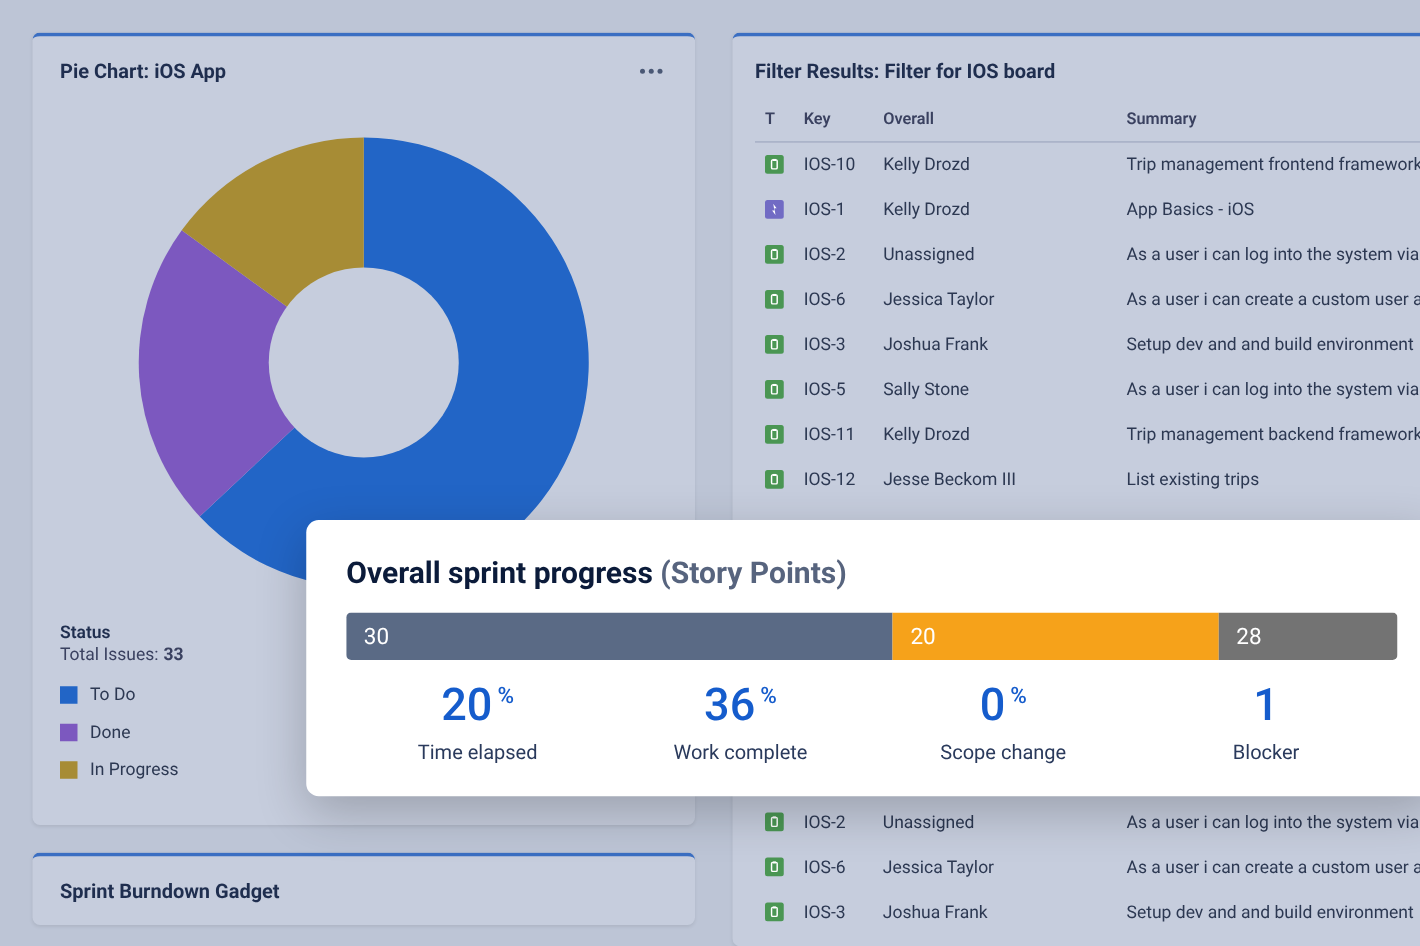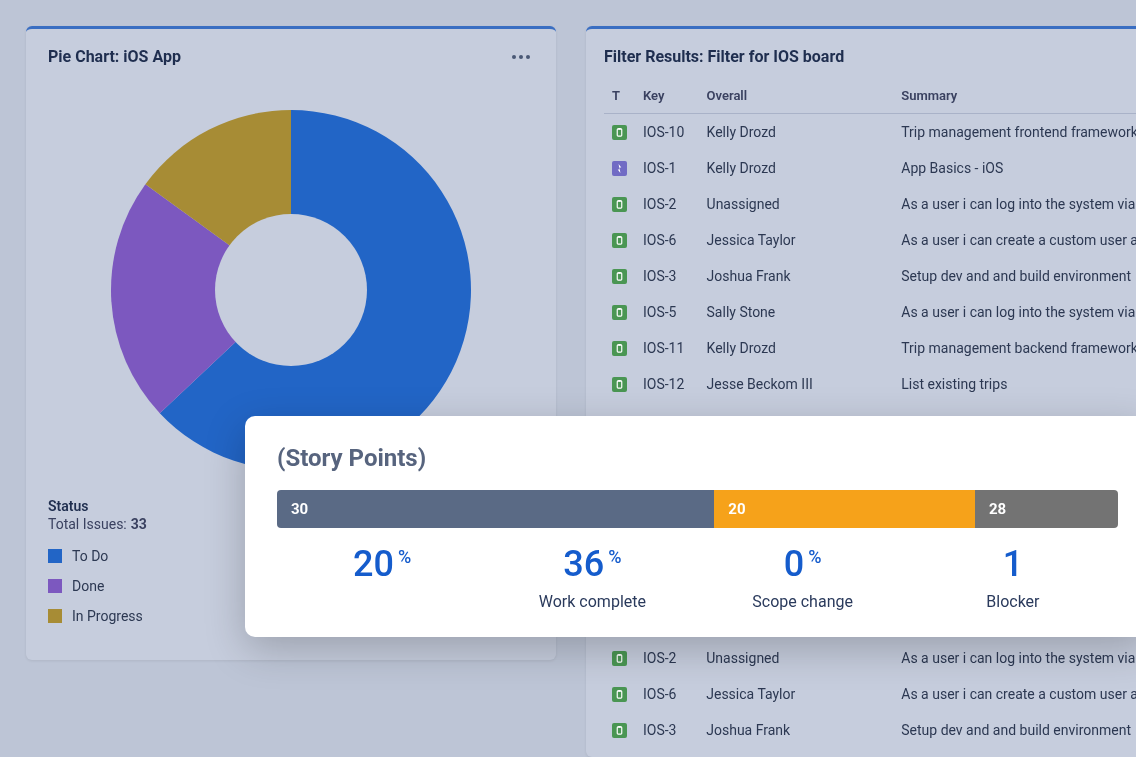--- a/index.html
+++ b/index.html
@@ -120,21 +120,21 @@
     padding: 28px 32px 26px 32px;
     z-index: 50;
   }
   .sprint-title-row { display: flex; align-items: baseline; gap: 6px; margin-bottom: 18px; }
   .sprint-title { font-size: 24px; font-weight: 700; color: #0b1b3a; }
   .sprint-subtitle { font-size: 24px; font-weight: 700; color: #57647e; }
   .progress-bar {
     display: flex; width: 100%; height: 38px; border-radius: 4px; overflow: hidden;
     margin-bottom: 18px;
   }
-  .seg { display: flex; align-items: center; padding: 0 14px; color: #fff; font-weight: 700; font-size: 15px; }
+  .seg { display: flex; align-items: center; padding: 0 14px; color: #fff; font-weight: 400; font-size: 18px; }
   .seg.s1 { background: #5a6a85; }
   .seg.s2 { background: #f6a21a; }
   .seg.s3 { background: #737373; }
   .metrics { display: flex; justify-content: space-around; }
   .metric { text-align: center; flex: 1; }
   .metric .val { font-size: 36px; font-weight: 500; color: #155ccc; display: inline-flex; align-items: flex-start; gap: 4px; line-height: 1; }
   .metric .val .pct { font-size: 18px; margin-top: 2px; }
   .metric .lbl { font-size: 16px; color: #2a3a5c; margin-top: 10px; }
 
   
@@ -329,40 +329,44 @@
             <td style="width: 64px;">IOS-3</td>
             <td style="width: 200px;">Joshua Frank</td>
             <td>Setup dev and and build environment</td>
           </tr>
         </tbody>
       </table>
   </div>
 
   <div class="sprint-pop">
     <div class="sprint-title-row">
+      <span class="sprint-title">Overall sprint progress</span>
       <span class="sprint-subtitle">(Story Points)</span>
     </div>
     <div class="progress-bar" id="progress-bar">
         <div class="seg s1" style="width: 52%;">30</div>
         <div class="seg s2" style="width: 31%;">20</div>
         <div class="seg s3" style="width: 17%;">28</div>
       </div>
     <div class="metrics" id="metrics">
         <div class="metric"><div class="val">
             <span>20</span>
             <span class="pct">%</span>
-          </div></div>
+          </div><div class="lbl">Time elapsed</div></div>
         <div class="metric"><div class="val">
             <span>36</span>
             <span class="pct">%</span>
           </div><div class="lbl">Work complete</div></div>
         <div class="metric"><div class="val">
             <span>0</span>
             <span class="pct">%</span>
           </div><div class="lbl">Scope change</div></div>
         <div class="metric"><div class="val">
             <span>1</span>
           </div><div class="lbl">Blocker</div></div>
       </div>
   </div>
 
+  <div class="card burndown-card">
+    <div class="card-title">Sprint Burndown Gadget</div>
+  </div>
 
 </div>
 
 </body></html>

